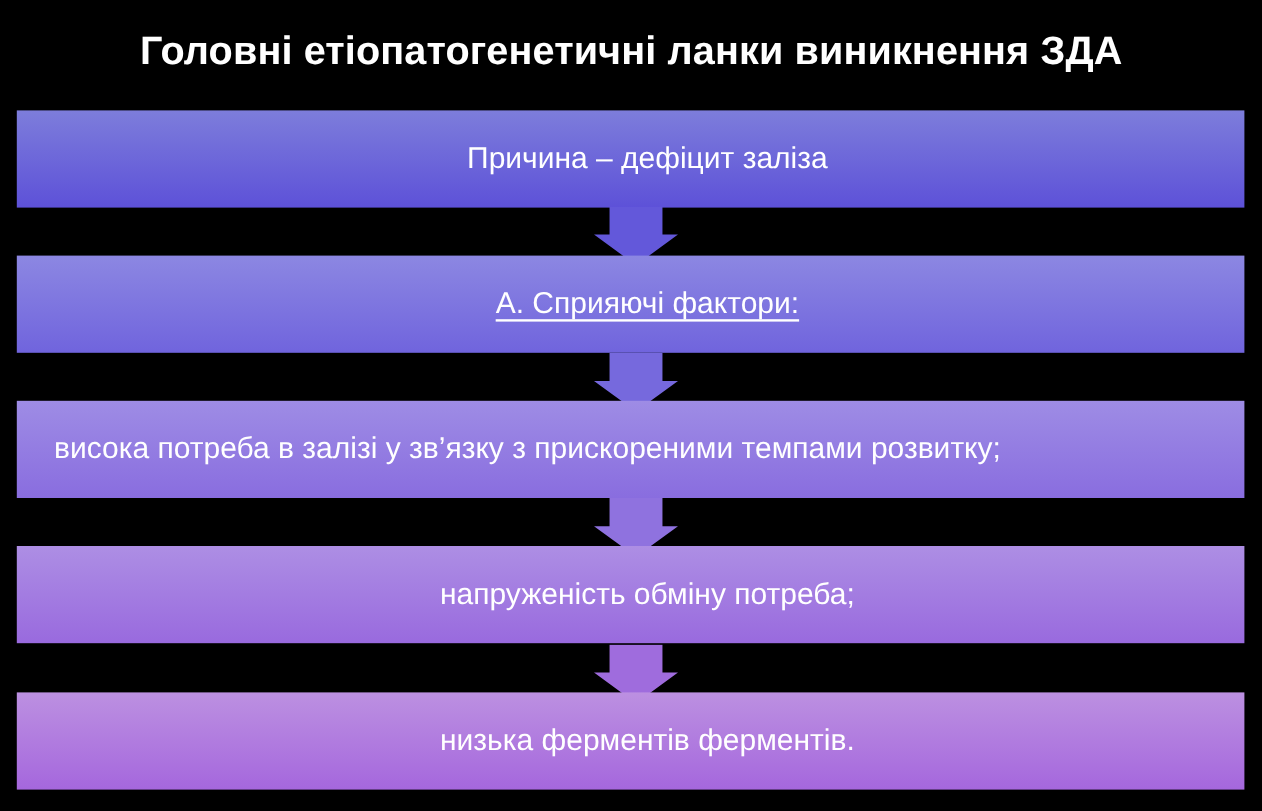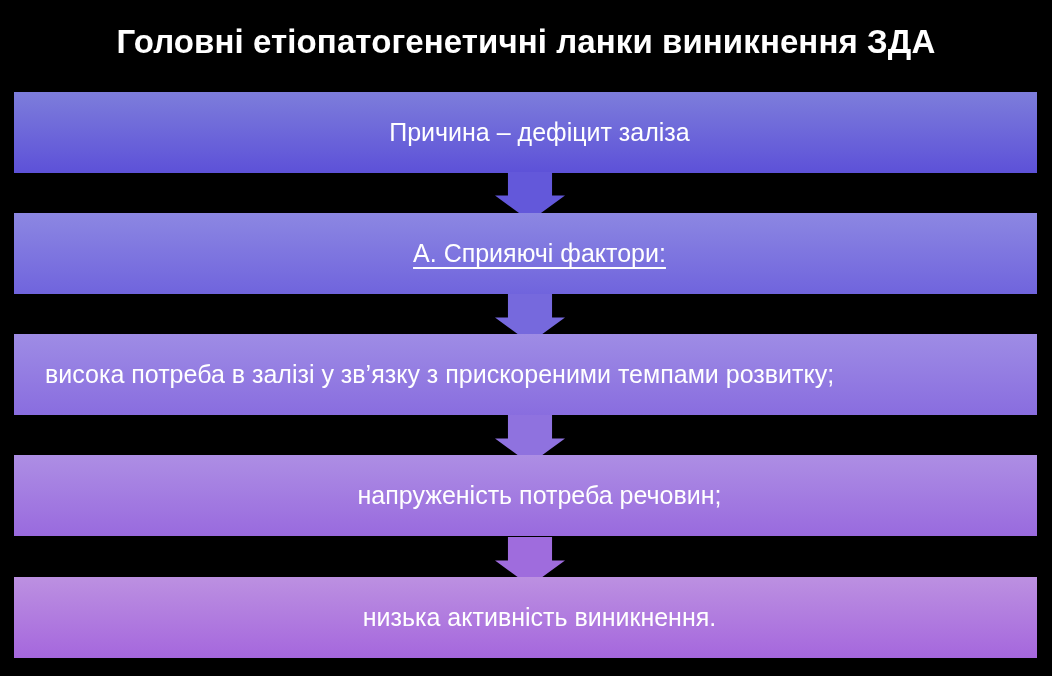--- a/index.html
+++ b/index.html
@@ -100,22 +100,22 @@
 
   <div class="flow-arrow" id="arrow-1"></div>
 
   <div class="flow-box left" id="box-2">
     <span class="label">висока потреба в залізі у зв’язку з прискореними темпами розвитку;</span>
   </div>
 
   <div class="flow-arrow" id="arrow-2"></div>
 
   <div class="flow-box center" id="box-3">
-    <span class="label">напруженість потреба речовин;</span>
+    <span class="label">напруженість обміну потреба;</span>
   </div>
 
   <div class="flow-arrow" id="arrow-3"></div>
 
   <div class="flow-box center" id="box-4">
-    <span class="label">низька активність виникнення.</span>
+    <span class="label">низька ферментів ферментів.</span>
   </div>
 
 </div>
 
 </body></html>

